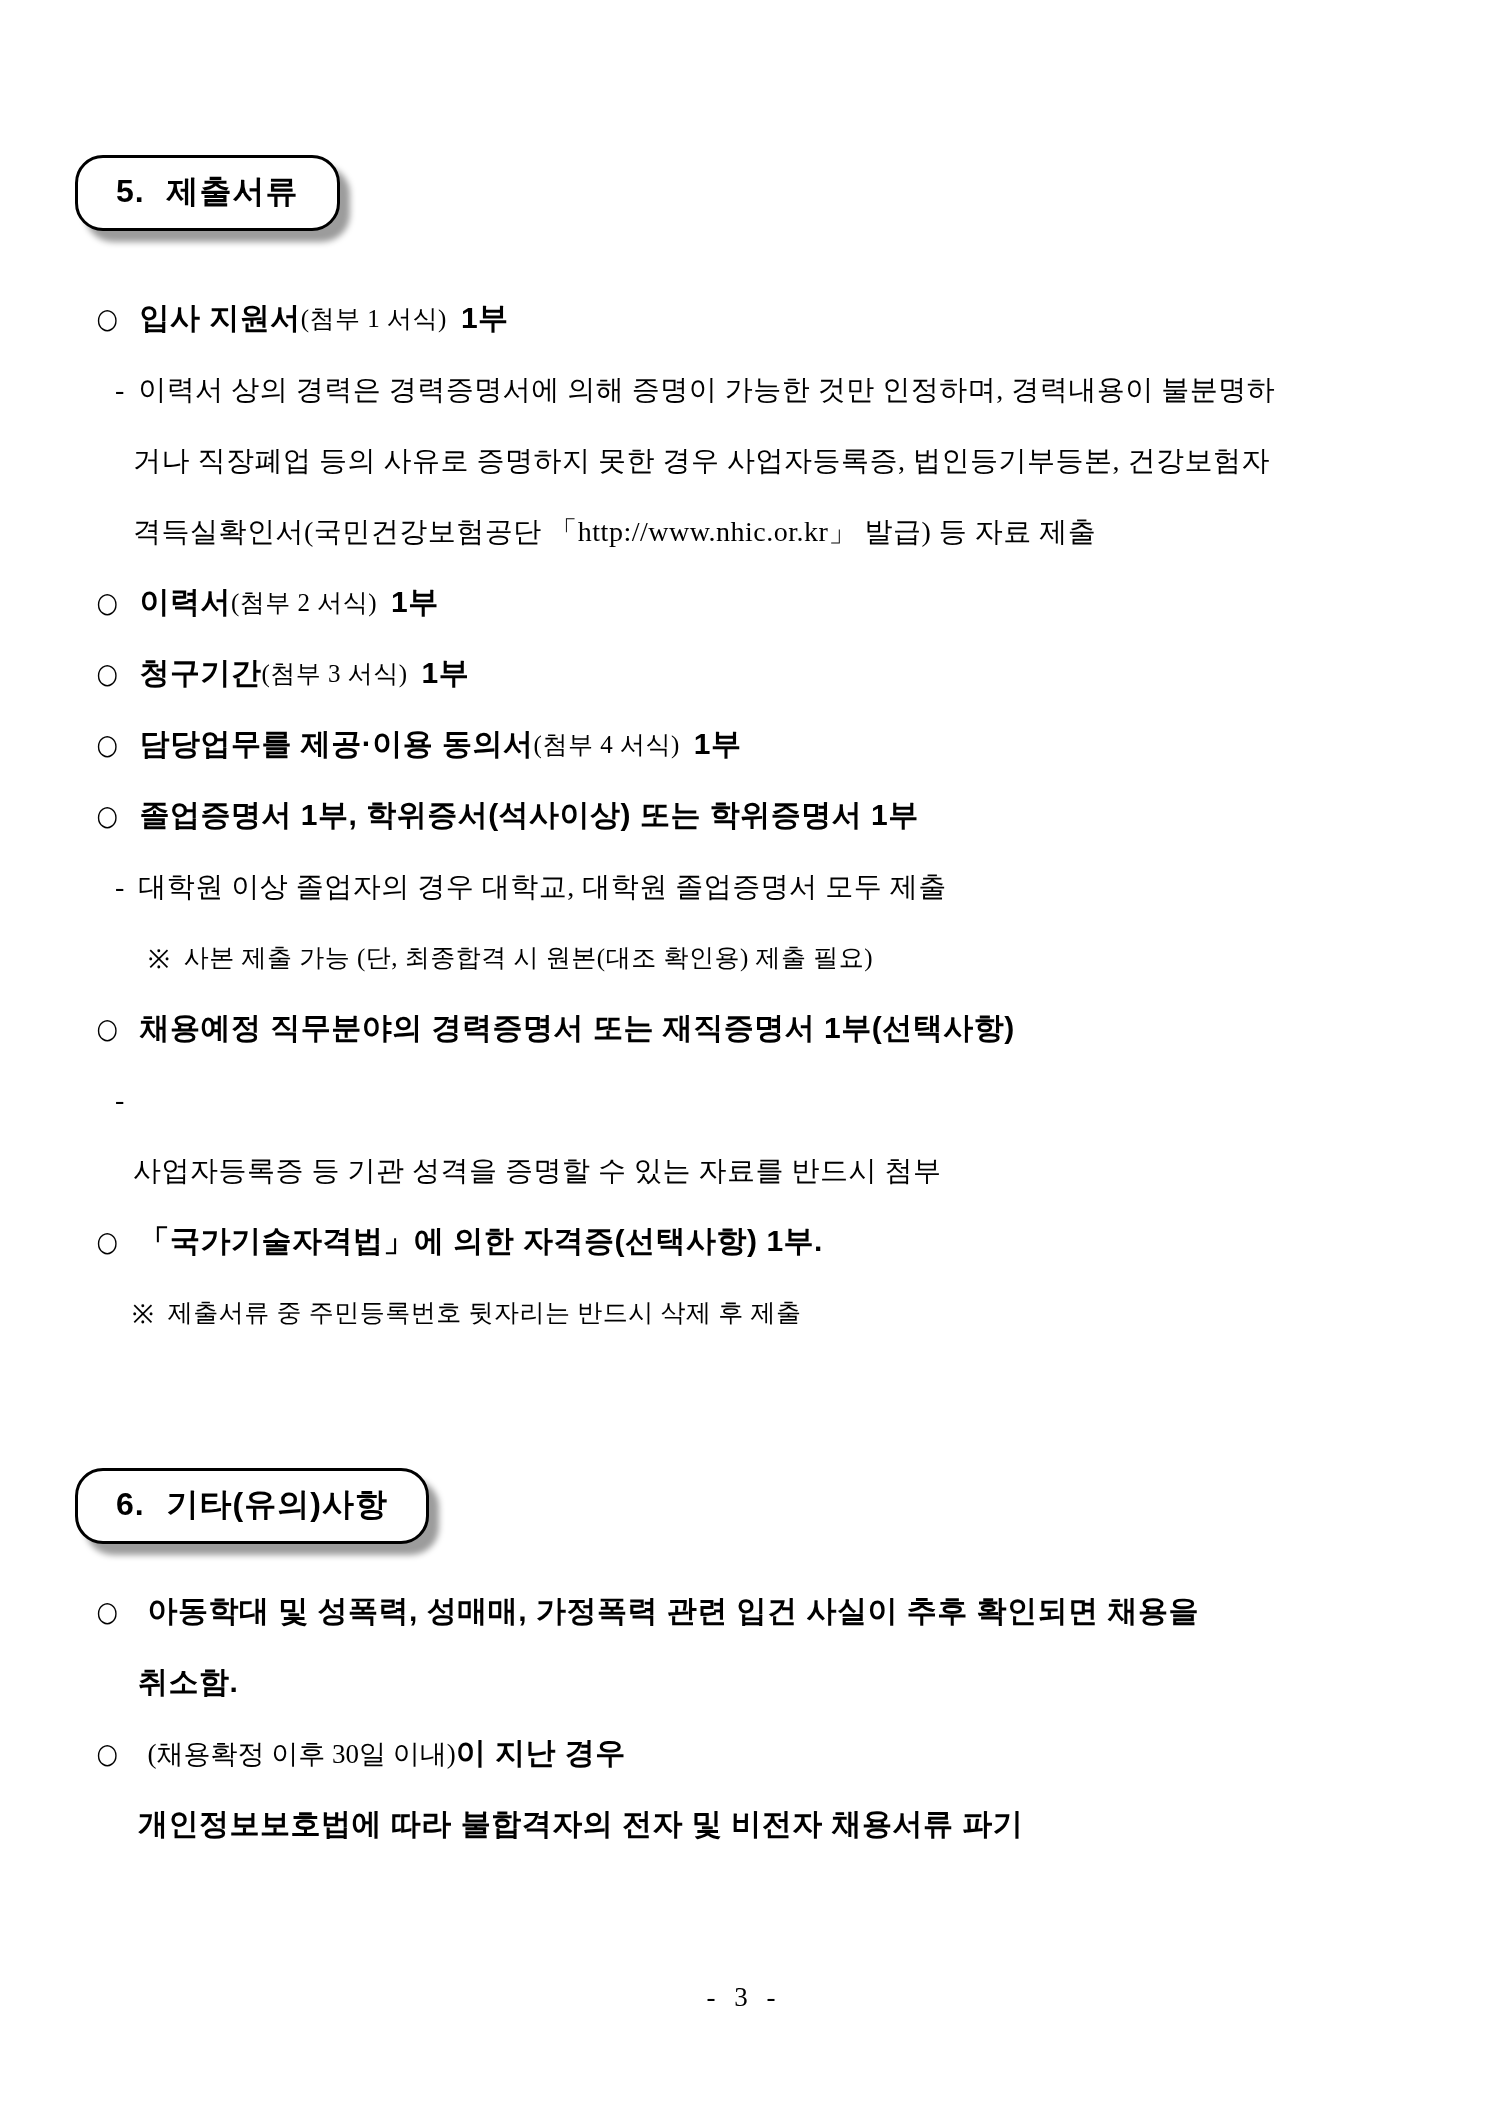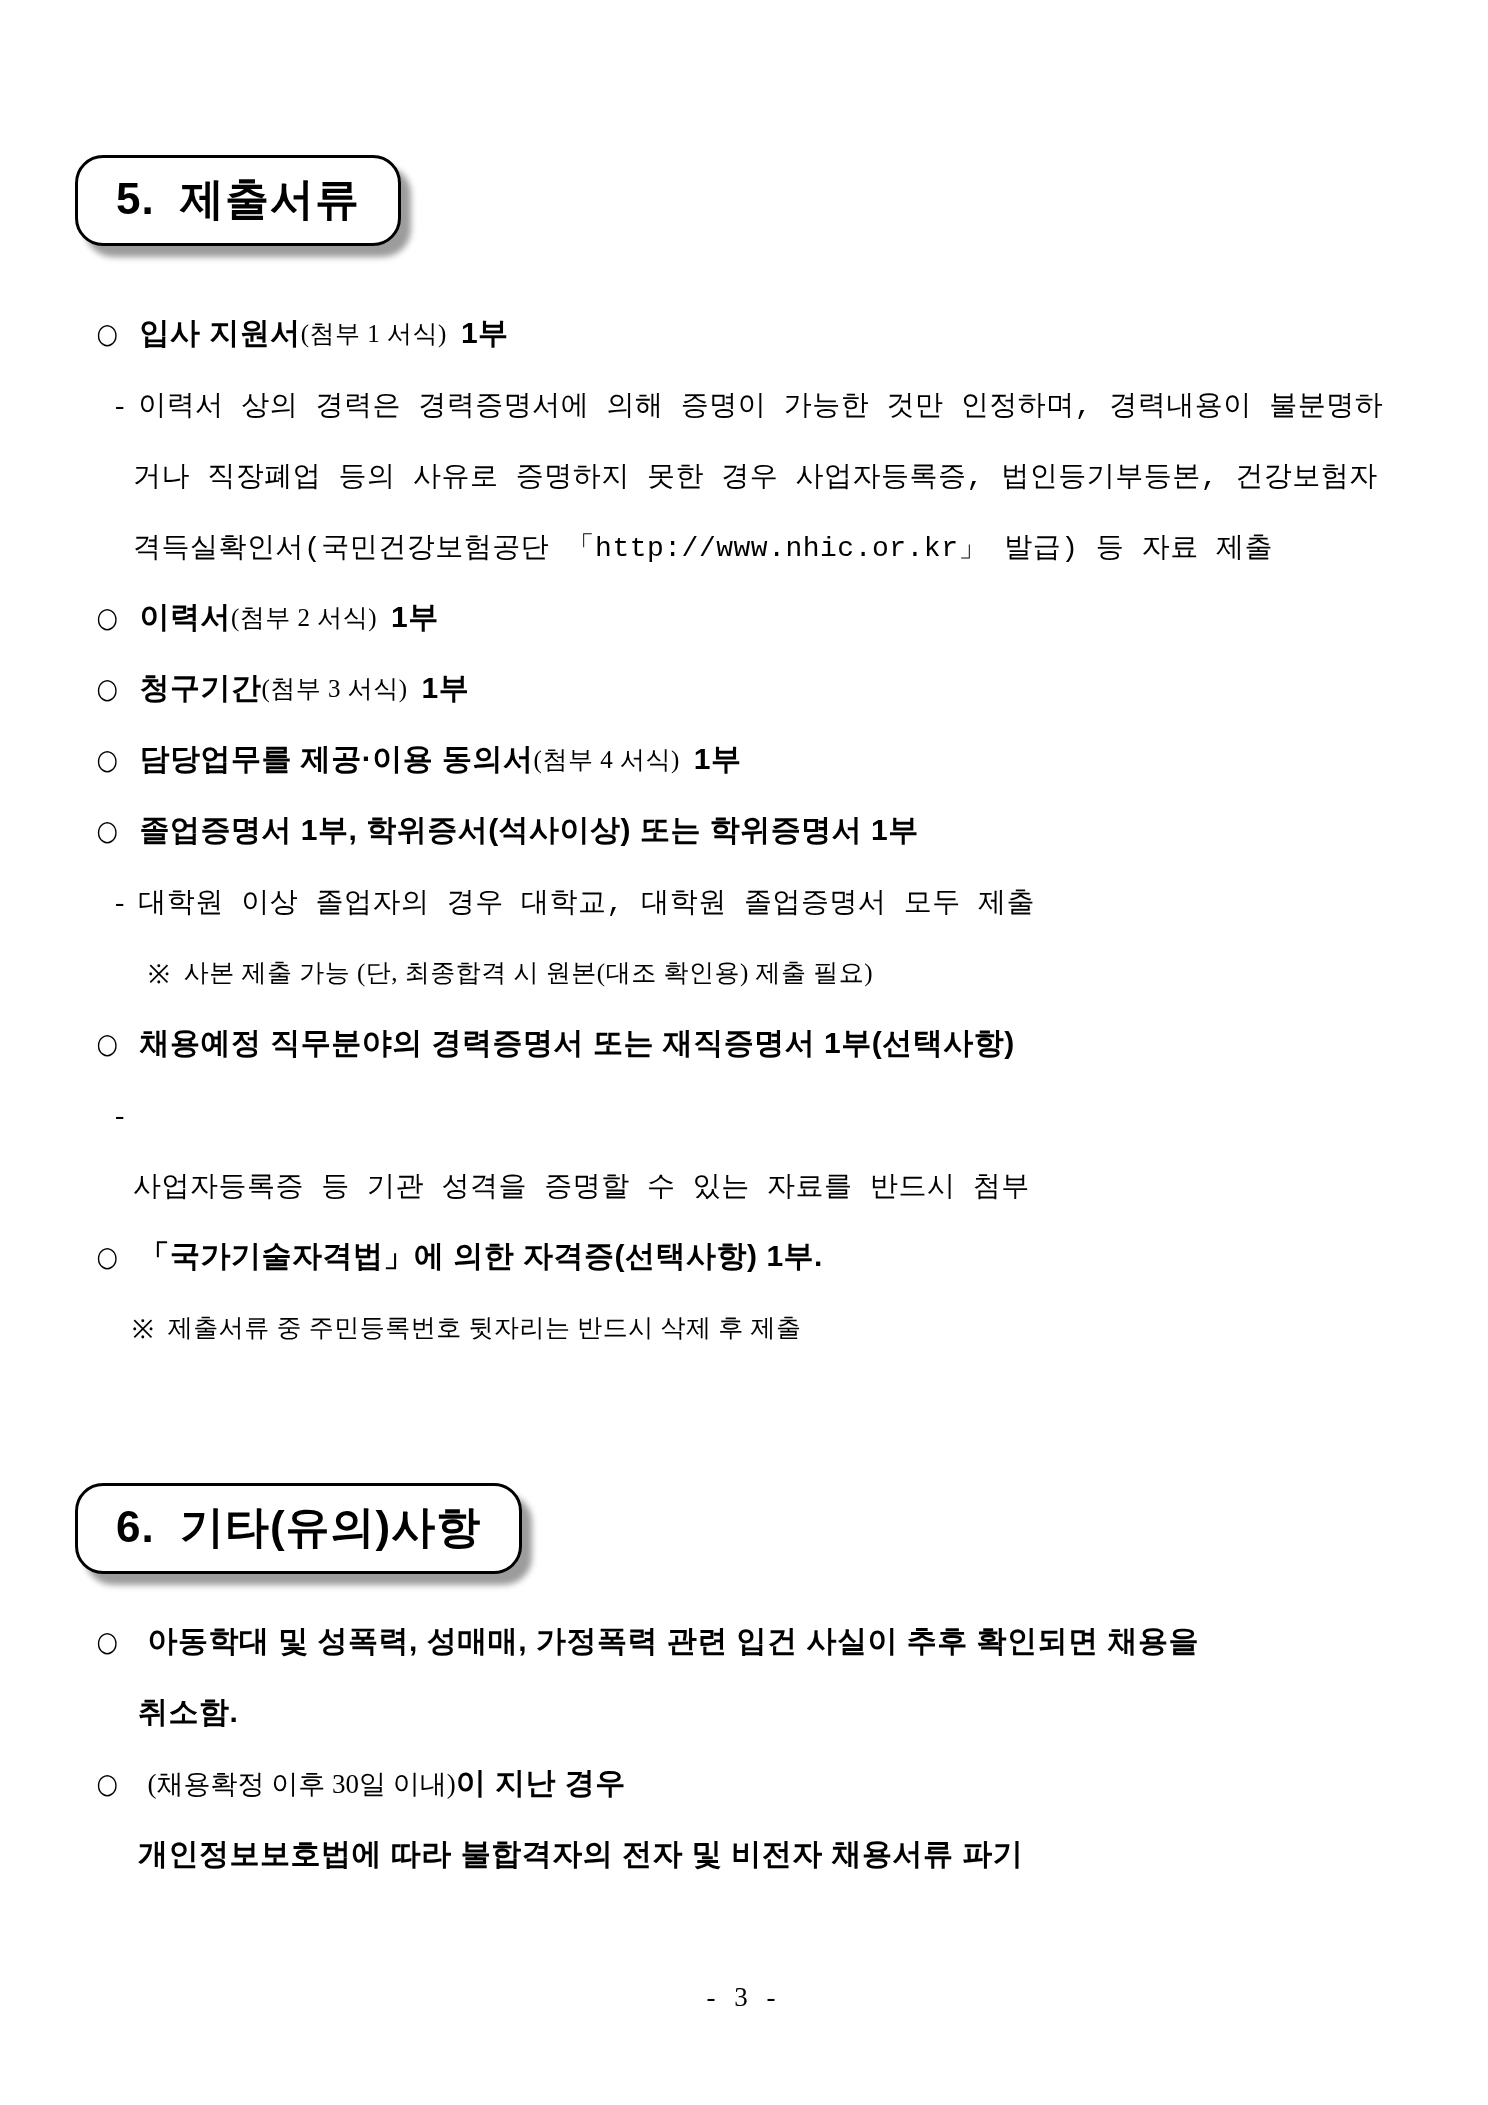--- a/index.html
+++ b/index.html
@@ -8,21 +8,21 @@
     width:1488px; height:2105px; margin:0 auto; background:#ffffff;
     position:relative; overflow:hidden; color:#000;
   }
   
   .hdr-wrap { padding-left:75px; }
   .hdr5 { margin-top:155px; }
   .hdr6 { margin-top:120px; }
   .section-hdr {
     display:inline-block; background:#fff; border:3px solid #000;
     border-radius:28px; padding:12px 38px 14px 38px;
-    font-family:"Liberation Sans", sans-serif; font-weight:bold; font-size:44px;
+    font-family:"Liberation Sans", sans-serif; font-weight:bold; font-size:32px;
     letter-spacing:1px; word-spacing:12px;
     box-shadow:10px 11px 6px #9c9c9c;
   }
   .content5 { margin-top:52px; }
   .content6 { margin-top:32px; }
   
   .row { height:71px; display:flex; align-items:center; }
   .r-bullet  { padding-left:95px; }
   .r-dash    { padding-left:115px; }
   .r-cont    { padding-left:133px;text-align:right; }
@@ -41,21 +41,21 @@
   }
   .mk-note {
     font-family:"Liberation Serif", serif; font-size:26px; margin-right:14px;
   }
   
   .t-bold {
     font-family:"Liberation Sans", sans-serif; font-weight:bold; font-size:30px;
     letter-spacing:0.5px;
   }
   .t-serif {
-    font-family:Liberation Mono, monospace; font-size:28px; letter-spacing:0.5px;
+    font-family:Liberation Serif, serif; font-size:28px; letter-spacing:0.5px;
   }
   .t-small-serif {
     font-family:Liberation Serif, serif; font-size:25px; letter-spacing:0.5px;
   }
   .count { margin-left:14px; }
   .inline-serif { font-size:27px; font-family:"Liberation Serif", serif; font-weight:normal; }
   
   .page-num {
     position:absolute; left:0; right:0; bottom:92px; text-align:center;
     font-family:"Liberation Serif", serif; font-size:27px; letter-spacing:6px;

